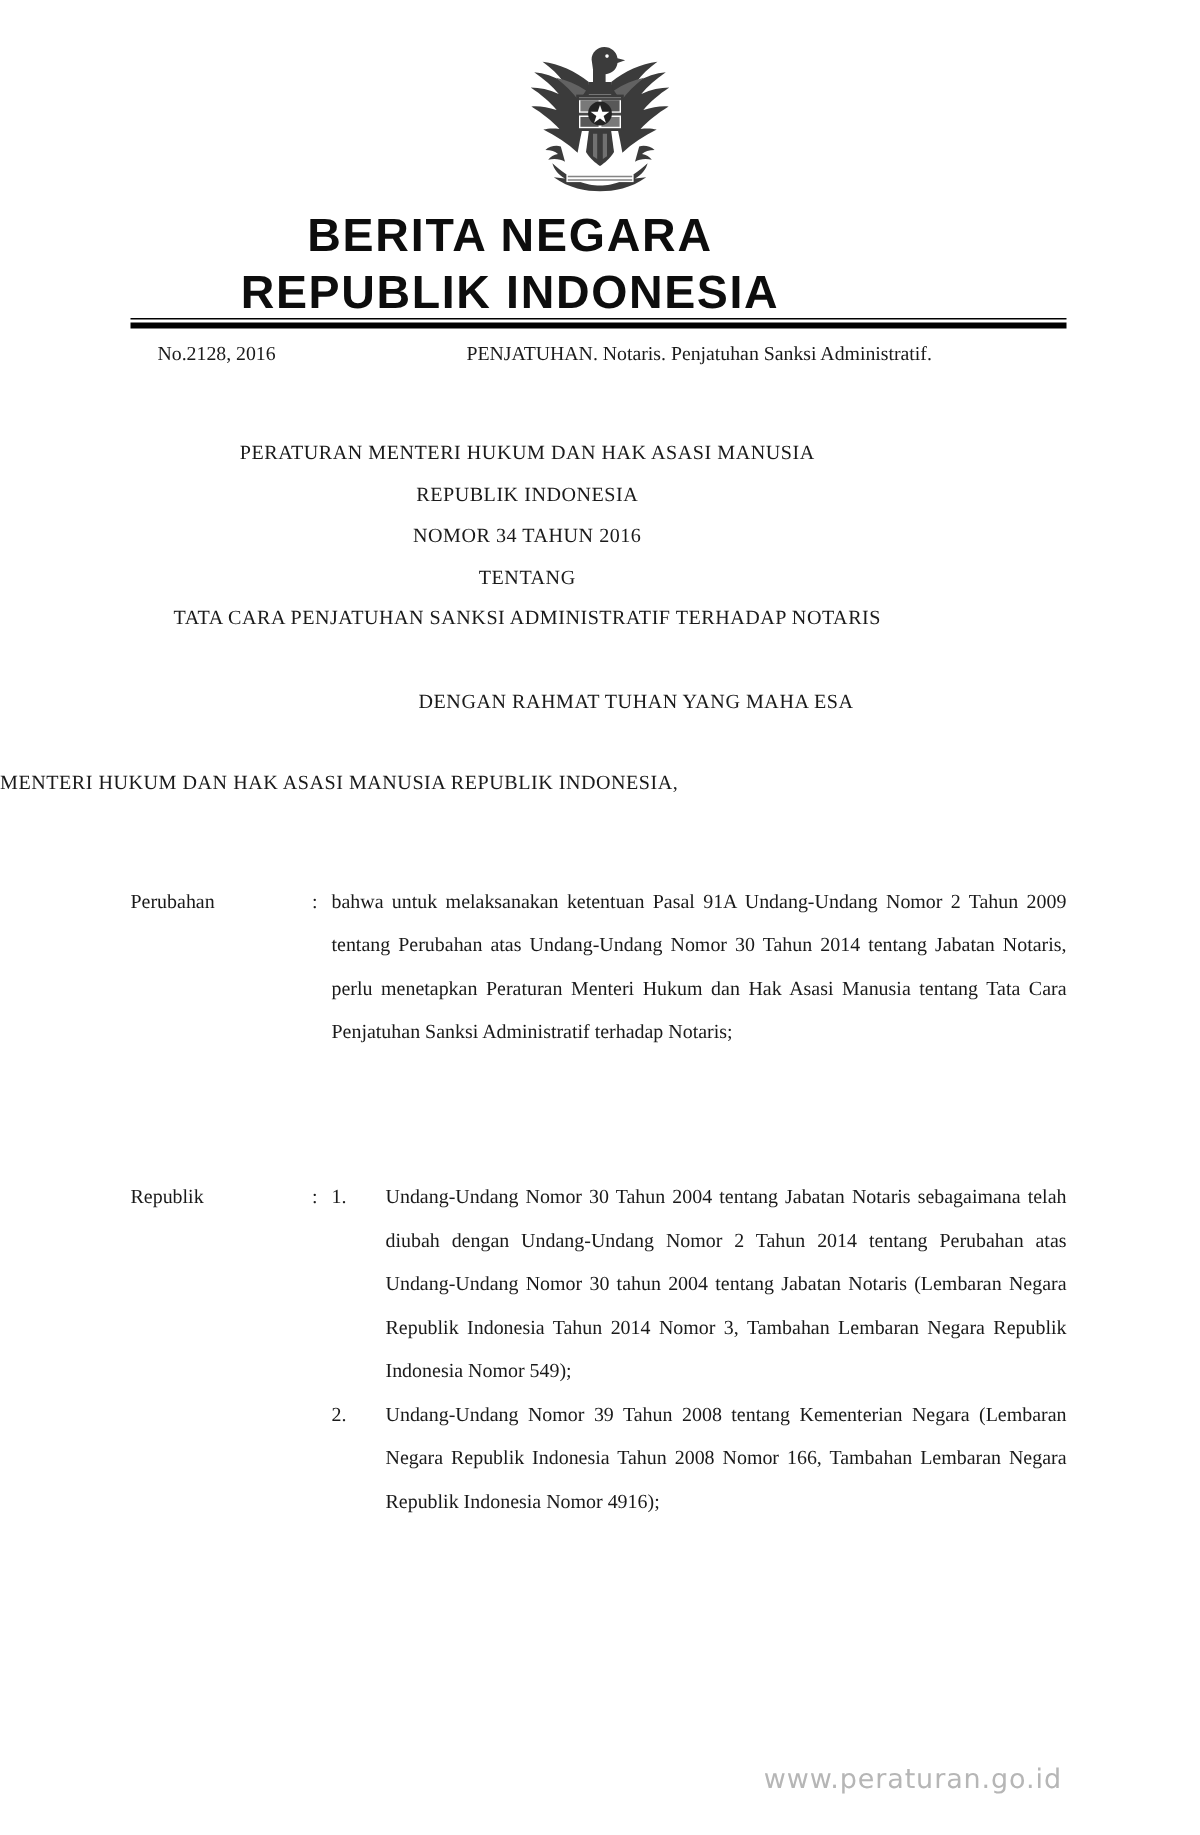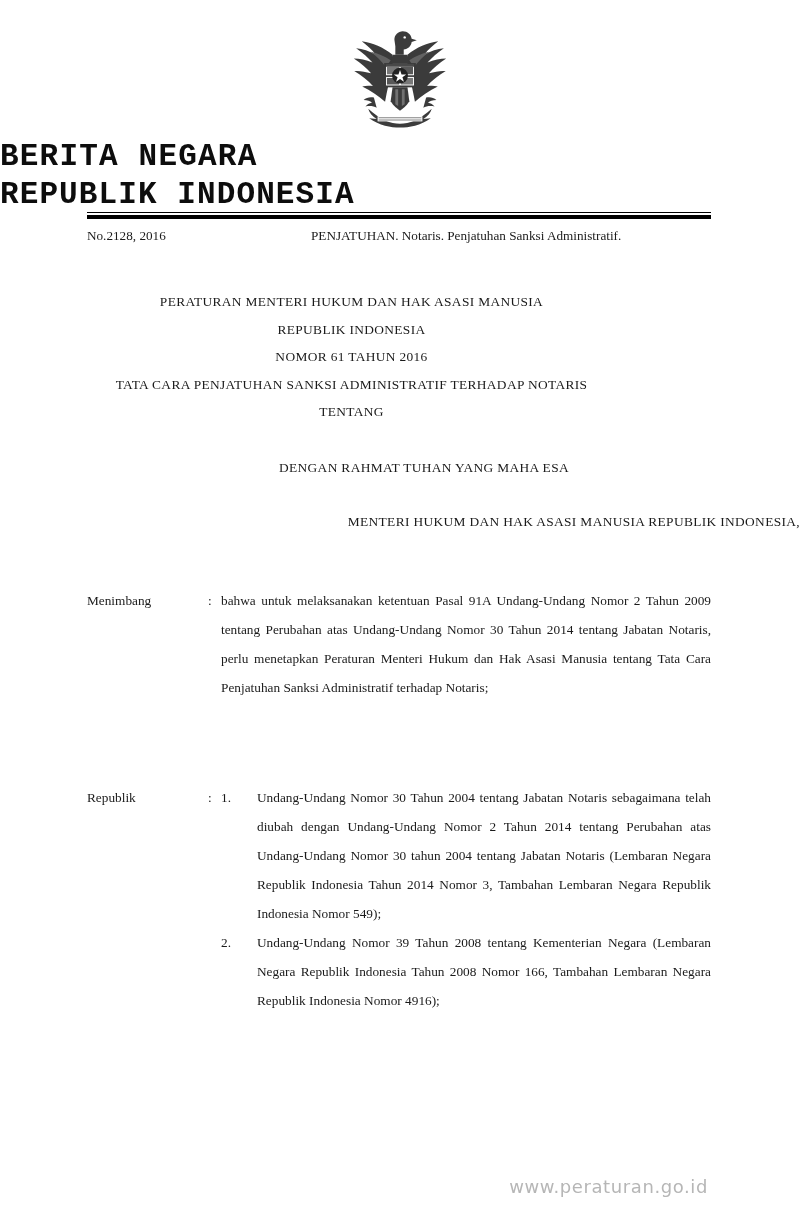--- a/index.html
+++ b/index.html
@@ -39,21 +39,22 @@
     display: block;
     opacity: .92;
   }
 
   
   .masthead {
     position: absolute;
     top: 138px;
     left: 0;
     width: 680px;
-    font-family: Liberation Mono, monospace;
+    text-align: center;
+    font-family: Liberation Sans, sans-serif;
     font-weight: 700;
     font-size: 31px;
     letter-spacing: 1.2px;
     line-height: 38px;
     color: #0d0d0d;
   }
   .masthead .line2 { letter-spacing: 1.1px; }
 
   
   .rule-thick {
@@ -77,21 +78,21 @@
   .meta-row {
     position: absolute;
     left: 87px;
     top: 226px;
     width: 624px;
     font-size: 13.2px;
     line-height: 19px;
   }
   .meta-no {
     position: absolute;
-    left: 0;
+    left: 18px;
     top: 0;
     white-space: nowrap;
     font-family: Liberation Serif, serif;
   }
   .meta-subject {
     position: absolute;
     left: 224px;
     top: 0;
     width: 400px;
     text-align: justify;
@@ -120,21 +121,21 @@
     font-size: 13.4px;
     letter-spacing: .35px;
     line-height: 27.5px;
     margin-left: 24px;
   }
   .ministry-line {
     position: absolute;
     left: 0;
     top: 508px;
     width: 800px;
-    text-align: right;
+    text-align: left;
     font-size: 13.4px;
     letter-spacing: .35px;
     line-height: 27.5px;
   }
 
   
   .clause {
     position: absolute;
     left: 87px;
     width: 624px;
@@ -254,30 +255,30 @@
   <div class="rule-thick"></div>
 
   <div class="meta-row">
     <div class="meta-no">No.2128, 2016</div>
     <div class="meta-subject">PENJATUHAN. Notaris. Penjatuhan Sanksi Administratif.</div>
   </div>
 
   <div class="title-block">
     <div class="tl">PERATURAN MENTERI HUKUM DAN HAK ASASI MANUSIA</div>
     <div class="tl">REPUBLIK INDONESIA</div>
-    <div class="tl">NOMOR 61 TAHUN 2016</div>
+    <div class="tl">NOMOR 34 TAHUN 2016</div>
+    <div class="tl">TENTANG</div>
     <div class="tl">TATA CARA PENJATUHAN SANKSI ADMINISTRATIF TERHADAP NOTARIS</div>
-    <div class="tl">TENTANG</div>
   </div>
 
   <div class="invocation">DENGAN RAHMAT TUHAN YANG MAHA ESA</div>
   <div class="ministry-line">MENTERI HUKUM DAN HAK ASASI MANUSIA REPUBLIK INDONESIA,</div>
 
   <div class="clause" id="menimbang">
-    <div class="clause-label">Menimbang</div>
+    <div class="clause-label">Perubahan</div>
     <div class="clause-colon">:</div>
     <div class="clause-body last-left">bahwa untuk melaksanakan ketentuan Pasal 91A Undang-Undang Nomor 2 Tahun 2009 tentang Perubahan atas Undang-Undang Nomor 30 Tahun 2014 tentang Jabatan Notaris, perlu menetapkan Peraturan Menteri Hukum dan Hak Asasi Manusia tentang Tata Cara Penjatuhan Sanksi Administratif terhadap Notaris;</div>
   </div>
 
   <div class="clause" id="mengingat">
     <div class="clause-label">Republik</div>
     <div class="clause-colon">:</div>
     <div class="num-list">
       <div class="num-item">
         <span class="num-marker">1.</span><span>Undang-Undang Nomor 30 Tahun 2004 tentang Jabatan Notaris sebagaimana telah diubah dengan Undang-Undang Nomor 2 Tahun 2014 tentang Perubahan atas Undang-Undang Nomor 30 tahun 2004 tentang Jabatan Notaris  (Lembaran Negara Republik Indonesia Tahun 2014 Nomor 3, Tambahan Lembaran Negara Republik Indonesia Nomor 549);</span>

